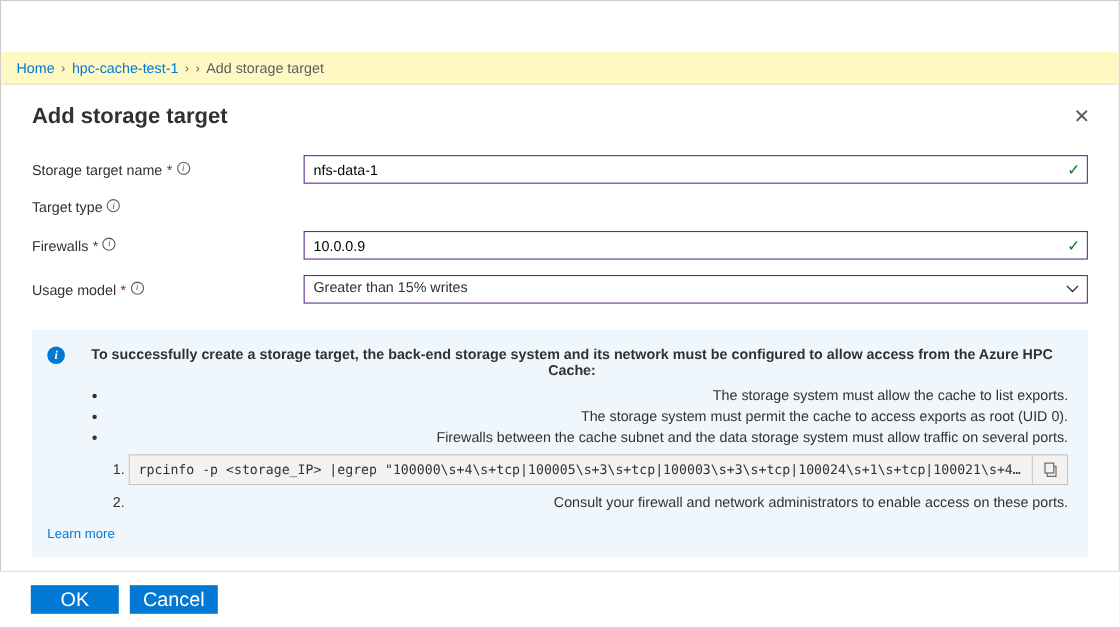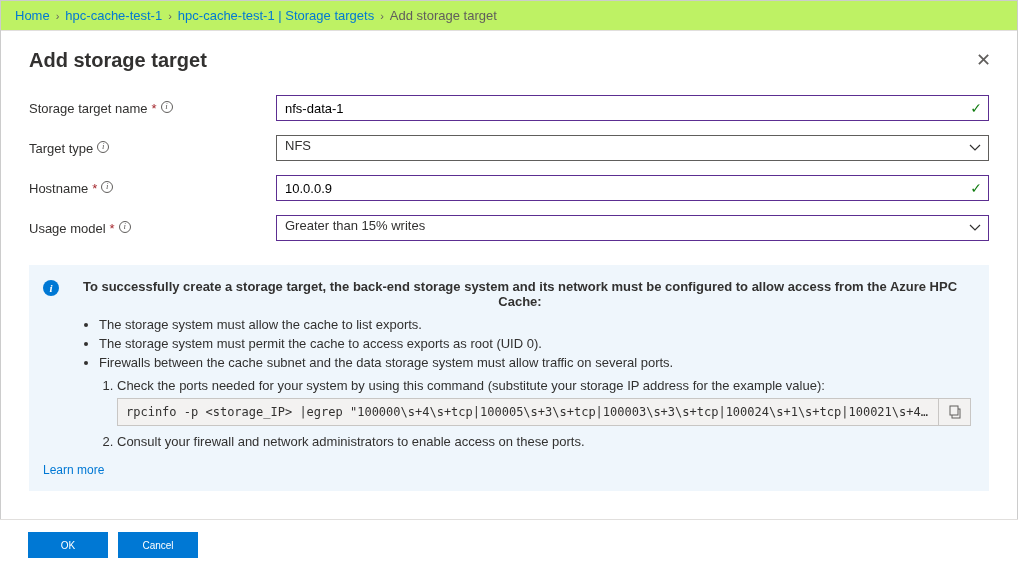--- a/index.html
+++ b/index.html
@@ -13,21 +13,22 @@
       overflow: hidden;
       border: 1px solid #ccc;
     }
     .breadcrumb {
       padding: 7px 14px;
       border-bottom: 1px solid #e1dfdd;
       font-size: 13px;
       display: flex;
       align-items: center;
       gap: 6px;
-      background: #bef264;
+      background: #fef9c3;
+      margin-top: 46px;
     }
     .breadcrumb a { color: #0078d4; text-decoration: none; cursor: pointer; }
     .bc-sep { color: #605e5c; font-size: 11px; }
     .bc-current { color: #605e5c; }
     .panel-header {
       display: flex;
       align-items: center;
       justify-content: space-between;
       padding: 14px 22px 10px 28px;
     }
@@ -117,20 +118,21 @@
       font-size: 11px;
       font-weight: bold;
       font-style: italic;
       font-family: Georgia, serif;
       margin-top: 1px;
     }
     .info-title { font-weight: 600; text-align: center; }
     .info-list {
       margin: 6px 0 8px 56px;
       padding: 0;
+      text-align: right;
     }
     .info-list li { margin-bottom: 4px; font-size: 13px; }
     .bullet-list { list-style: disc; }
     .ordered-list { list-style: decimal; margin-left: 74px; }
     .ordered-list li { margin-bottom: 6px; }
     .code-box {
       display: flex;
       align-items: center;
       border: 1px solid #c8c6c4;
       background: #f3f2f1;
@@ -176,34 +178,33 @@
       display: flex;
       gap: 10px;
       background: #fff;
     }
     .btn {
       min-width: 80px;
       height: 26px;
       border: none;
       background: #0078d4;
       color: #fff;
-      font-size: 10px;
+      font-size: 18px;
       cursor: pointer;
       font-family: inherit;
     }
   </style>
 </head>
 <body>
 
 <div class="breadcrumb">
   <a>Home</a>
   <span class="bc-sep">›</span>
   <a>hpc-cache-test-1</a>
   <span class="bc-sep">›</span>
-  <a>hpc-cache-test-1 | Storage targets</a>
   <span class="bc-sep">›</span>
   <span class="bc-current">Add storage target</span>
 </div>
 
 <div class="panel-header">
   <div class="panel-title">Add storage target</div>
   <div class="close-icon">✕</div>
 </div>
 
 <div class="form-area">
@@ -217,33 +218,25 @@
       <input class="text-input validated" type="text" value="nfs-data-1" style="">
       <span class="check-icon">✓</span>
     </div>
   </div>
 
   <div class="form-row">
     <div class="form-label">
       <span>Target type</span>
       <span class="info-icon">i</span>
     </div>
-    <div class="form-control">
-      <div class="text-input select-input">NFS</div>
-      <span class="chev-icon">
-        <svg width="12" height="8" viewBox="0 0 12 8">
-            <path d="M1 1 L6 6 L11 1" stroke="#323130" stroke-width="1.2" fill="none"></path>
-          </svg>
-      </span>
-    </div>
-  </div>
-
-  <div class="form-row">
-    <div class="form-label">
-      <span>Hostname</span>
+  </div>
+
+  <div class="form-row">
+    <div class="form-label">
+      <span>Firewalls</span>
       <span class="req">*</span>
       <span class="info-icon">i</span>
     </div>
     <div class="form-control">
       <input class="text-input validated" type="text" value="10.0.0.9" style="">
       <span class="check-icon">✓</span>
     </div>
   </div>
 
   <div class="form-row">
@@ -268,21 +261,20 @@
     <div class="info-circle">i</div>
     <div class="info-title">To successfully create a storage target, the back-end storage system and its network must be configured to allow access from the Azure HPC Cache:</div>
   </div>
   <ul class="info-list bullet-list">
     <li>The storage system must allow the cache to list exports.</li>
     <li>The storage system must permit the cache to access exports as root (UID 0).</li>
     <li>Firewalls between the cache subnet and the data storage system must allow traffic on several ports.</li>
   </ul>
   <ol class="info-list ordered-list">
     <li>
-      <span>Check the ports needed for your system by using this command (substitute your storage IP address for the example value):</span>
       <div class="code-box">
         <div class="code-text">rpcinfo -p &lt;storage_IP&gt; |egrep "100000\s+4\s+tcp|100005\s+3\s+tcp|100003\s+3\s+tcp|100024\s+1\s+tcp|100021\s+4\s+tcp"| awk '{p...</div>
         <div class="copy-btn">
           <svg width="14" height="14" viewBox="0 0 14 14">
               <rect x="4" y="4" width="8" height="9" fill="none" stroke="#605e5c" stroke-width="1"></rect>
               <rect x="2" y="1" width="8" height="9" fill="#f3f2f1" stroke="#605e5c" stroke-width="1"></rect>
             </svg>
         </div>
       </div>
     </li>

